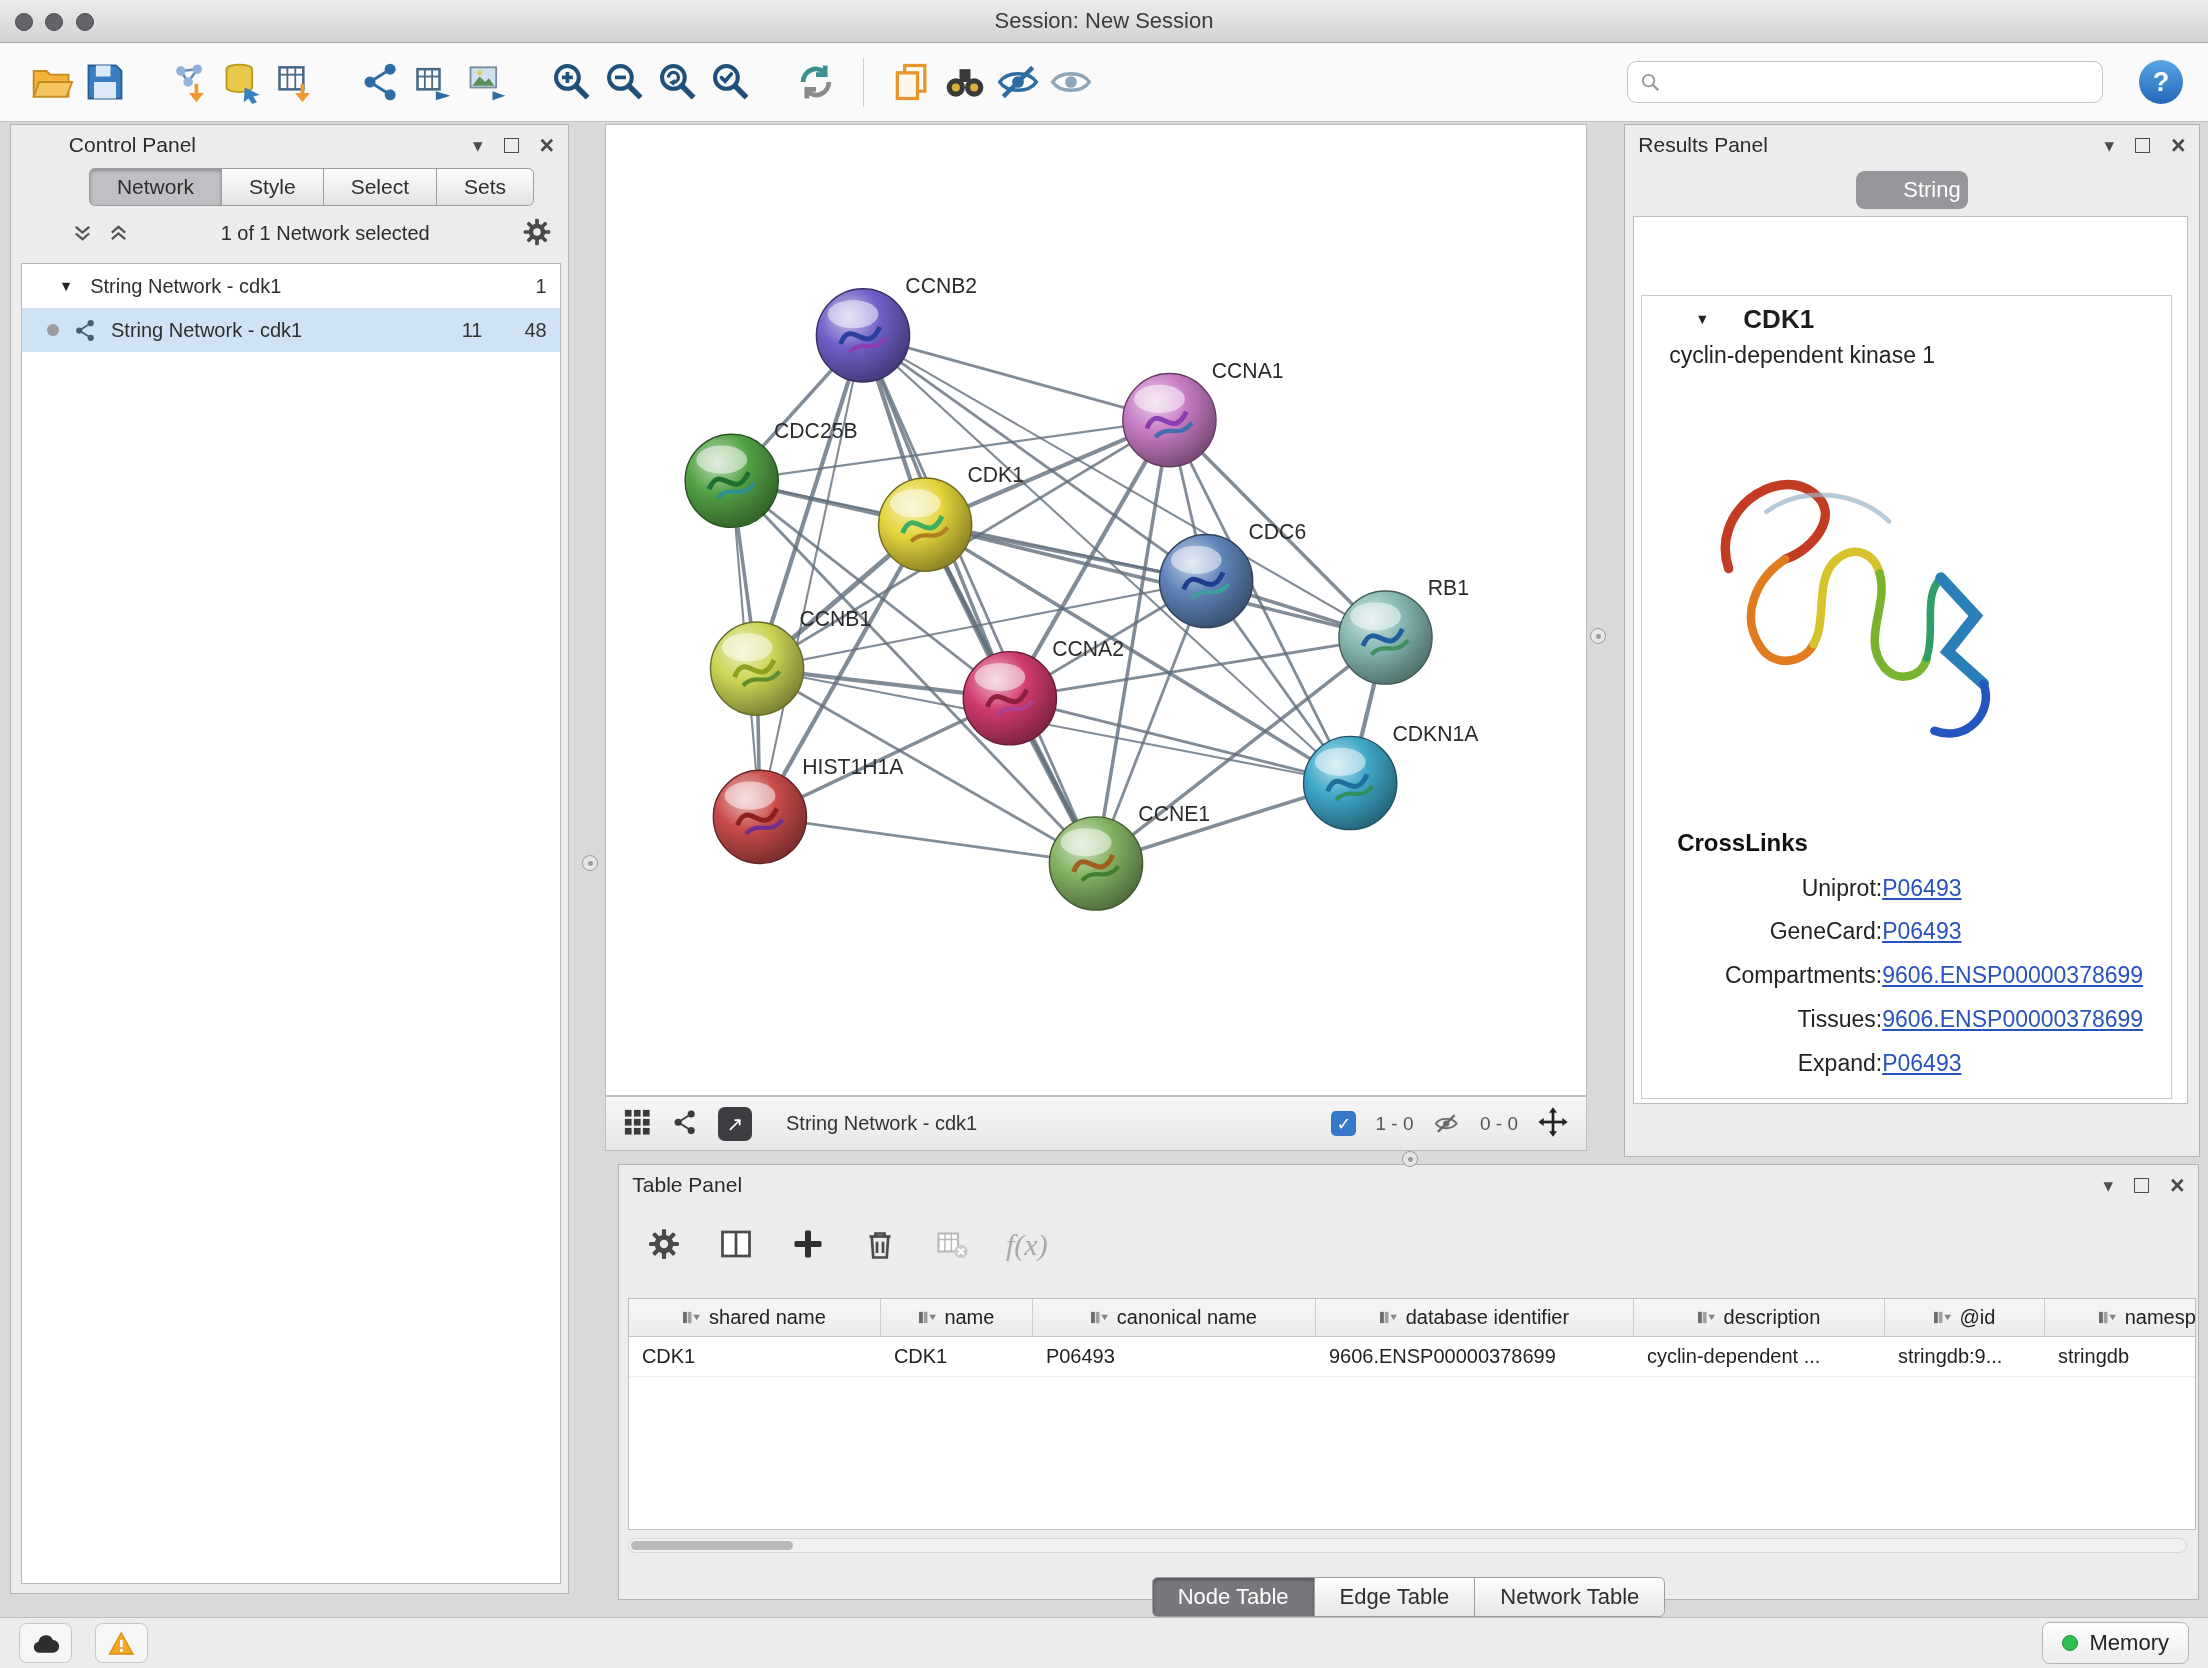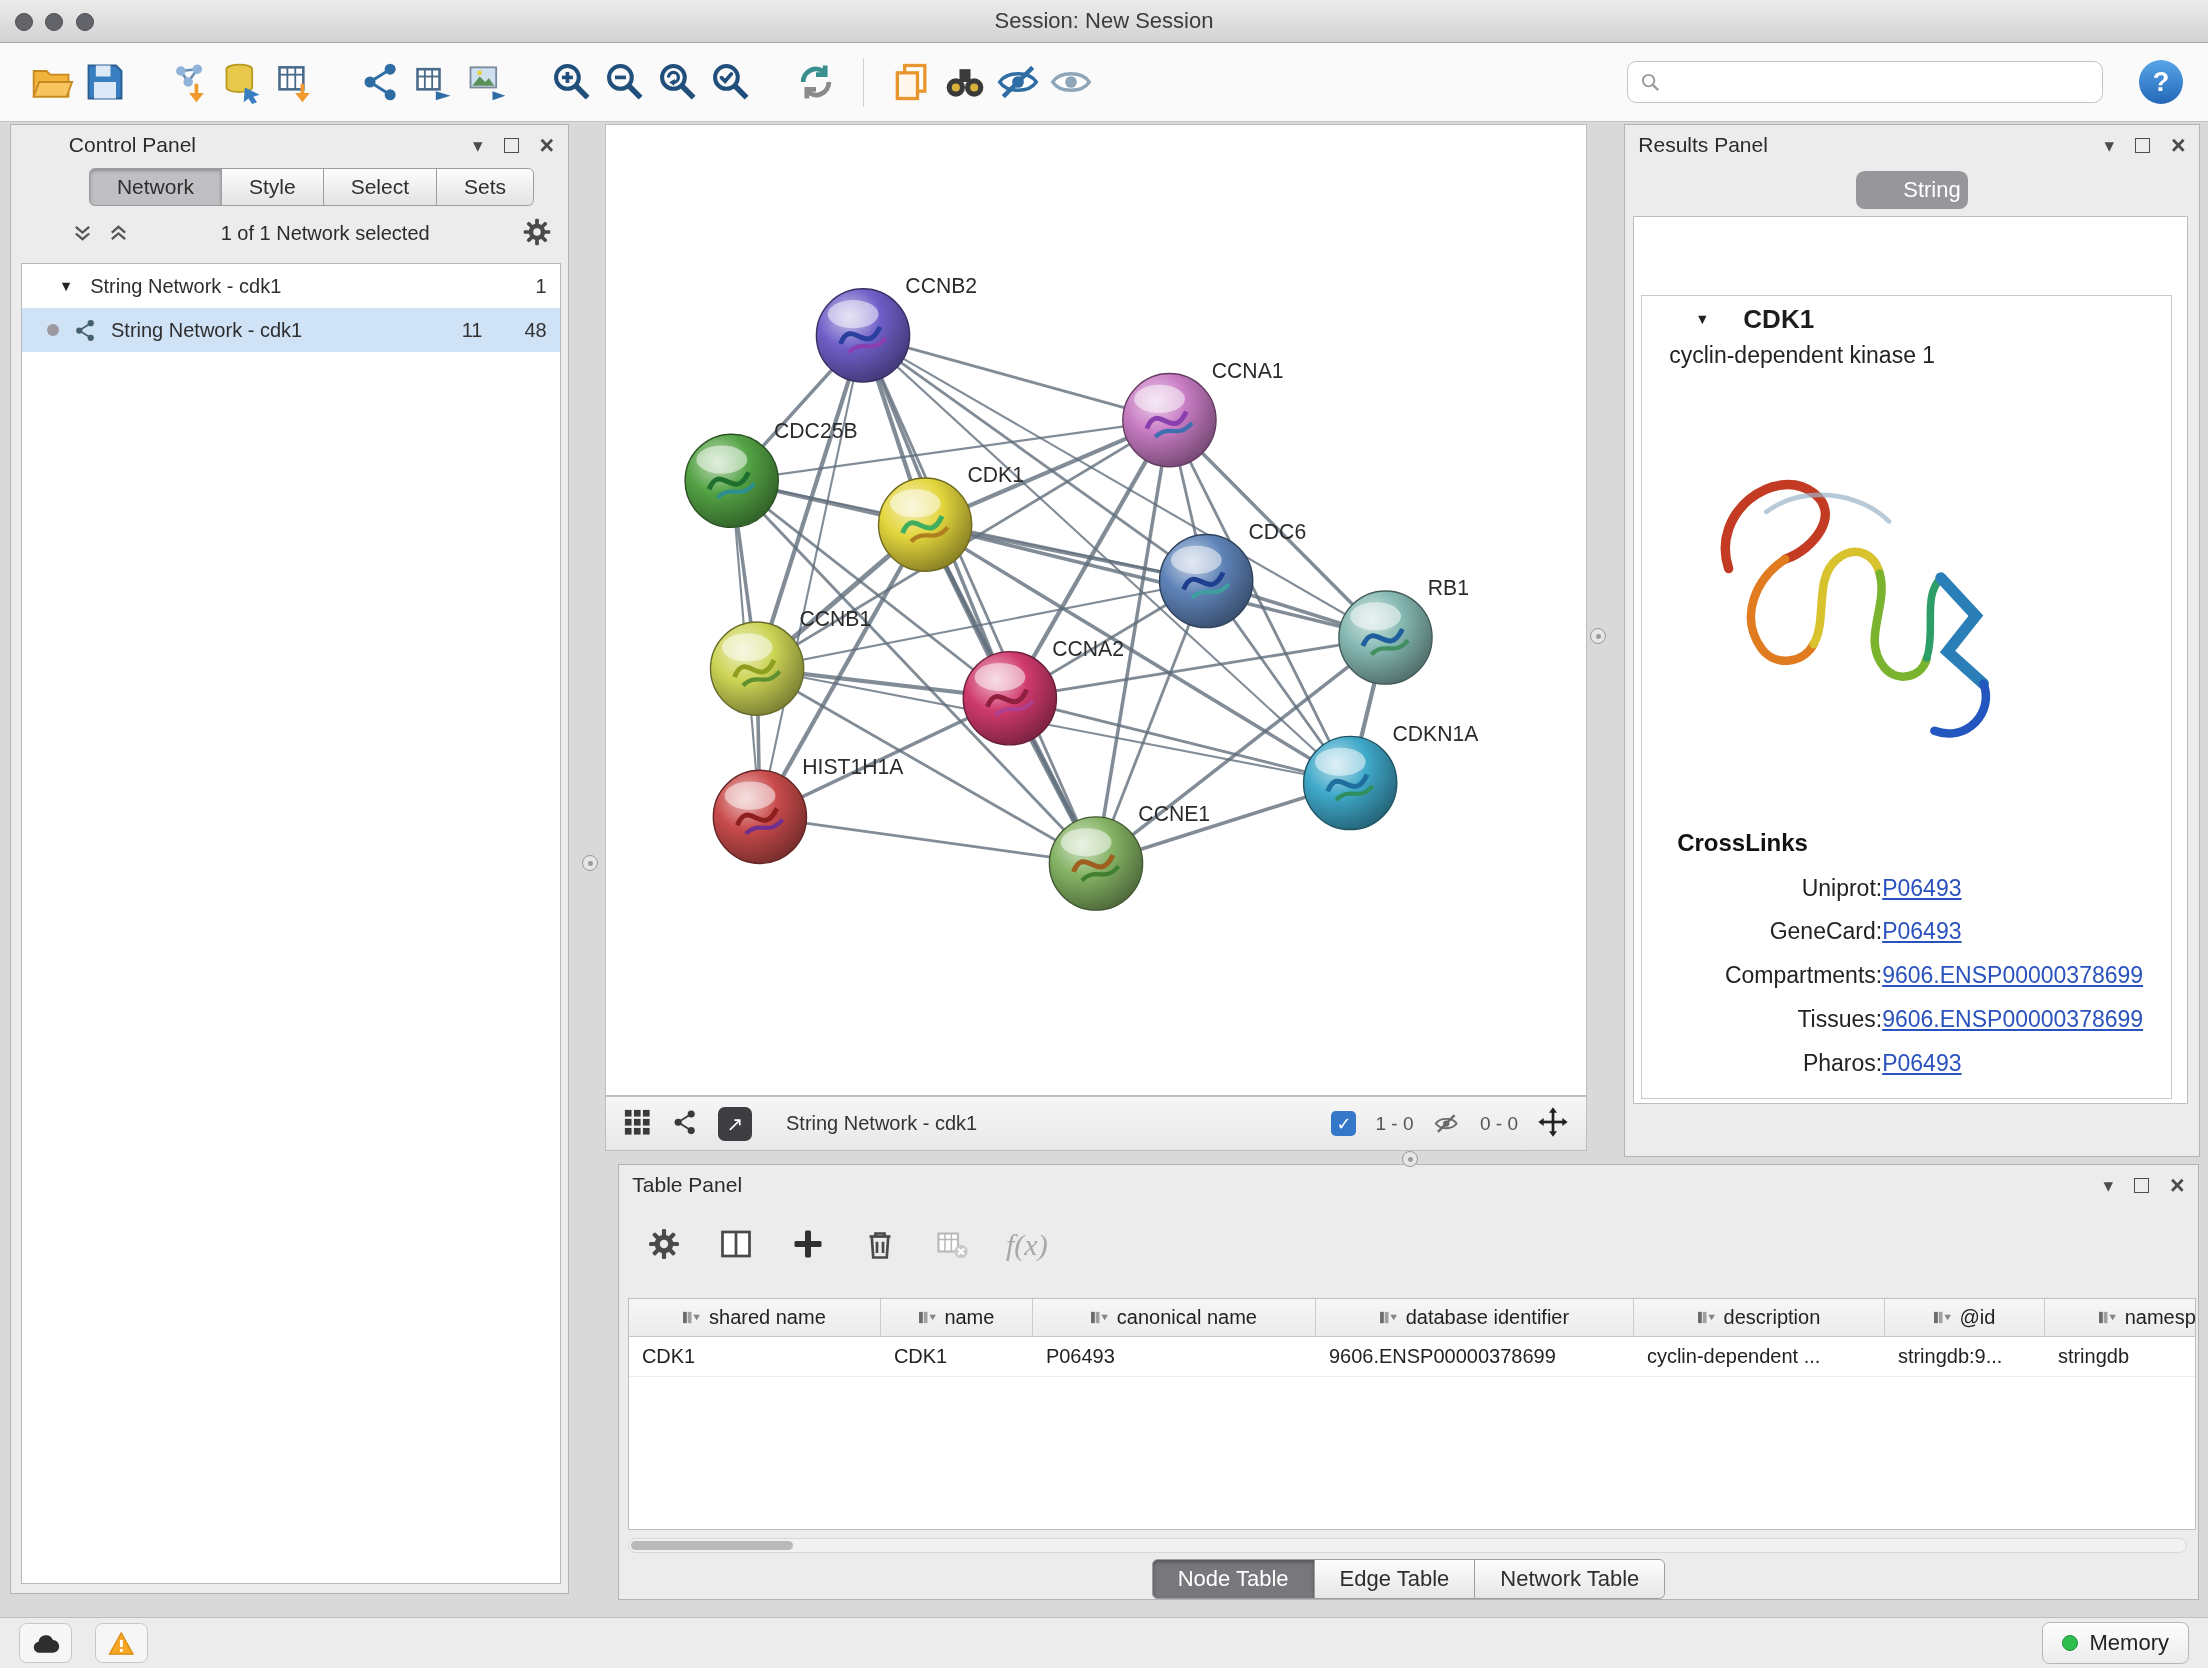--- a/index.html
+++ b/index.html
@@ -91,21 +91,21 @@
   .fx{font-family:"Liberation Serif",serif;font-style:italic;font-size:30px;color:#a8a8a8;}
   .tbl{position:absolute;left:8.6px;right:2px;top:133px;height:232px;background:#fff;border:1px solid #bdbdbd;overflow:hidden;}
   .thead{display:flex;height:38px;background:linear-gradient(#f7f7f7,#ebebeb);border-bottom:1px solid #c5c5c5;}
   .th{display:flex;align-items:center;justify-content:center;gap:7.6px;font-size:20px;color:#222;
     border-right:1px solid #cccccc;flex:0 0 auto;overflow:hidden;white-space:nowrap;}
   .trow{display:flex;height:40px;border-bottom:1px solid #eee;}
   .td{padding-left:13.3px;display:flex;align-items:center;font-size:20px;color:#222;flex:0 0 auto;overflow:hidden;white-space:nowrap;}
   .c0{width:252px;} .c1{width:152px;} .c2{width:283px;} .c3{width:318px;} .c4{width:251px;} .c5{width:160px;} .c6{width:238px;}
   .hscroll{position:absolute;left:8.6px;right:11.4px;top:373px;height:15px;background:#f1f1f1;border:1px solid #d7d7d7;border-radius:7.6px;}
   .hthumb{position:absolute;left:2.9px;top:1.9px;width:162px;height:9.5px;background:#b9b9b9;border-radius:5.7px;}
-  .tp-tabs{position:absolute;left:0;right:0;top:394px;display:flex;justify-content:center;text-align:center;}
+  .tp-tabs{position:absolute;left:0;right:0;top:412px;display:flex;justify-content:center;text-align:center;}
   .tp-tab{height:40px;padding:0 25px;border:1px solid #9d9d9d;margin-left:-1px;font-size:22px;
     display:flex;align-items:center;background:linear-gradient(#fdfdfd,#e6e6e6);}
   .tp-tab:first-child{border-radius:5.7px 0 0 5.7px;margin-left:0;}
   .tp-tab:last-child{border-radius:0 5.7px 5.7px 0;}
   .tp-tab.sel{background:#77777c;color:#fff;box-shadow:inset 0 1.9px 3.8px rgba(0,0,0,.3);}
   
   .statusbar{position:absolute;left:0;top:1617px;width:2208px;height:51px;background:#ececec;
     border-top:1px solid #bdbdbd;display:flex;align-items:center;padding:0 19px;gap:23px;}
   .sb-btn{width:53px;height:40px;border:1px solid #c6c6c6;border-radius:7.6px;background:#f6f6f6;
     display:flex;align-items:center;justify-content:center;}
@@ -628,21 +628,21 @@
       </div>
       <div class="linkrow" style="top:660px;">
         <span class="lbl">Compartments:</span>
         <span class="linkval">9606.ENSP00000378699</span>
       </div>
       <div class="linkrow" style="top:704px;">
         <span class="lbl">Tissues:</span>
         <span class="linkval">9606.ENSP00000378699</span>
       </div>
       <div class="linkrow" style="top:748px;">
-        <span class="lbl">Pharos:</span>
+        <span class="lbl">Expand:</span>
         <span class="linkval">P06493</span>
       </div>
     </div>
   </div>
 </div>
 
 <div class="panel" id="table-panel">
   <div class="panel-header">
     <span class="panel-title">Table Panel</span>
     <span class="ph-icons">

